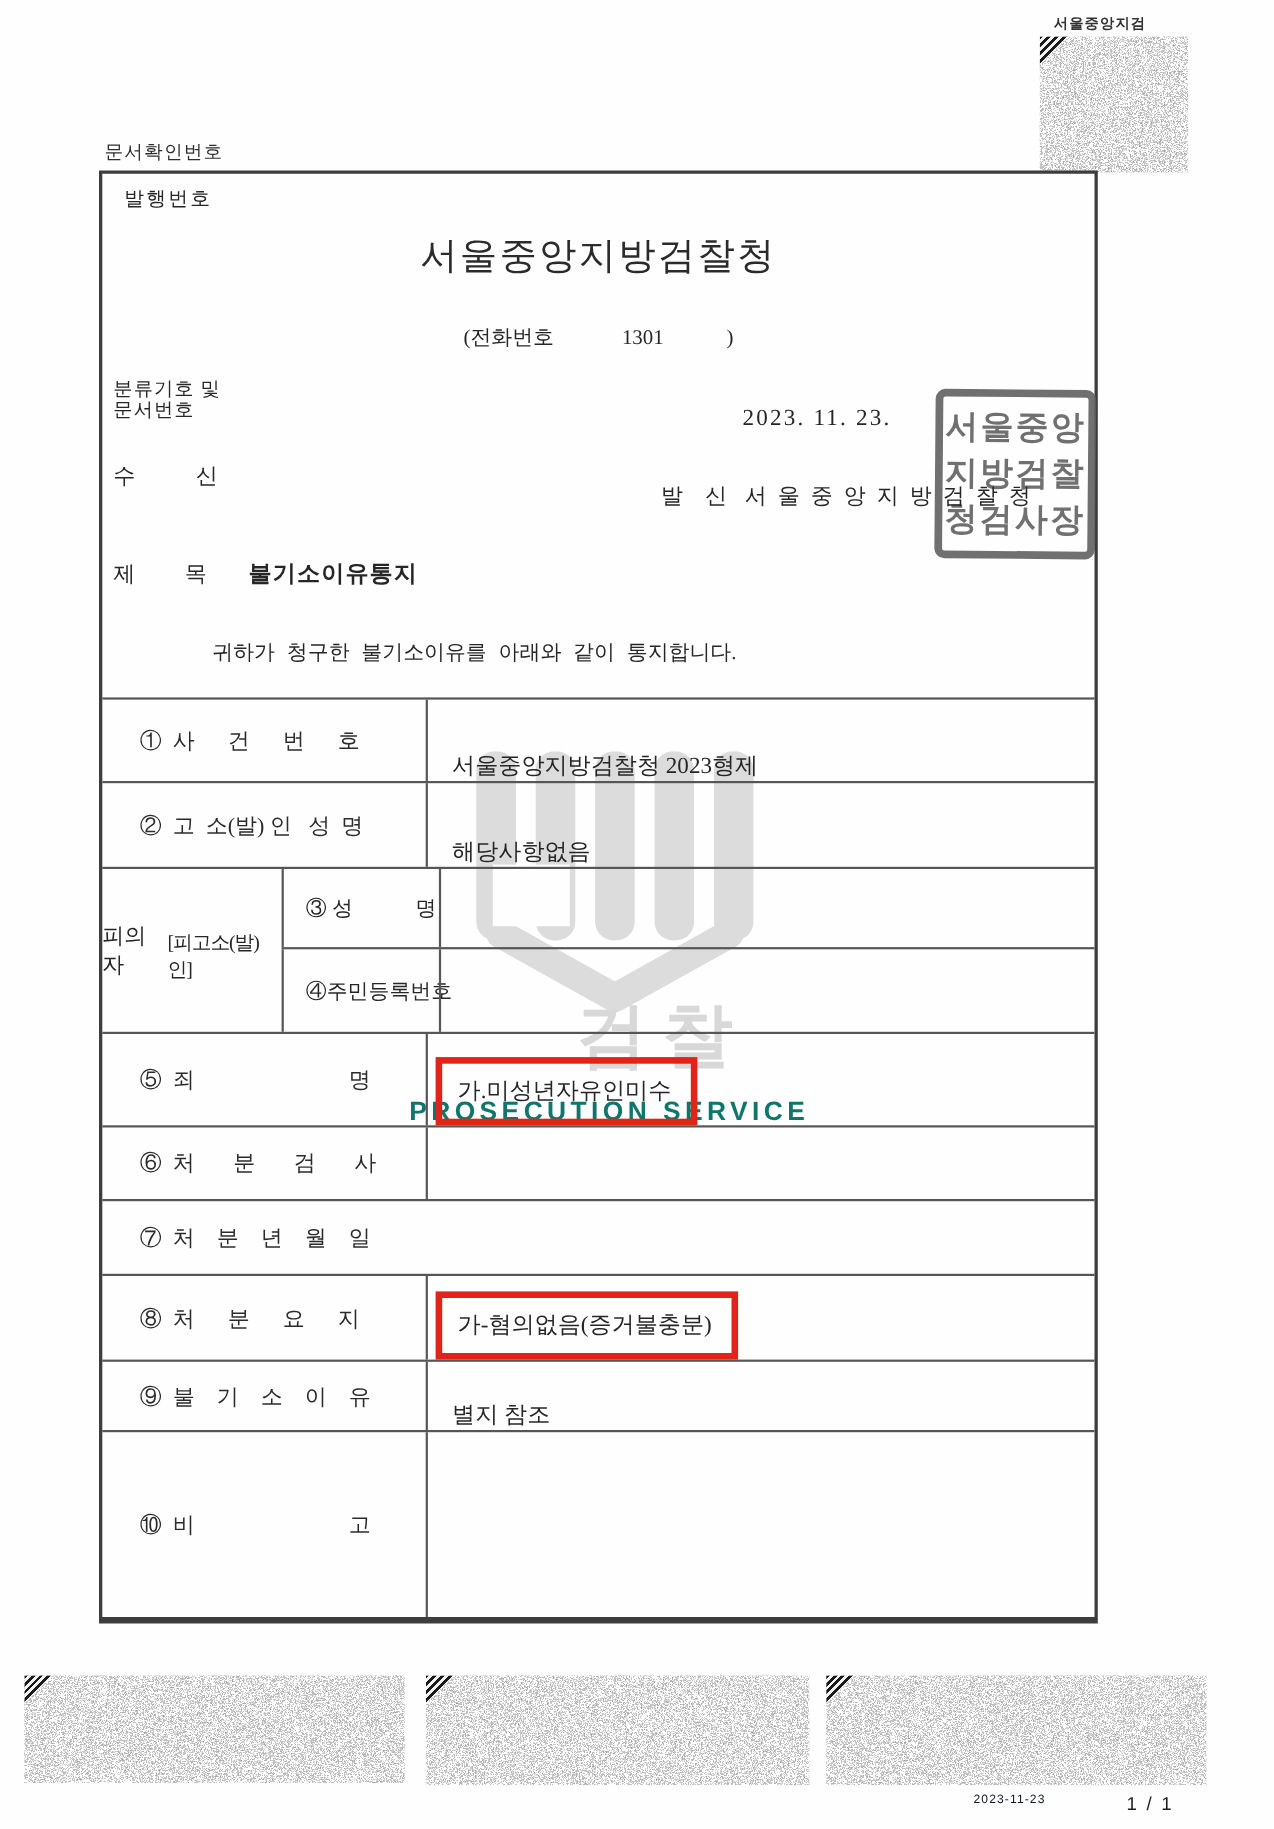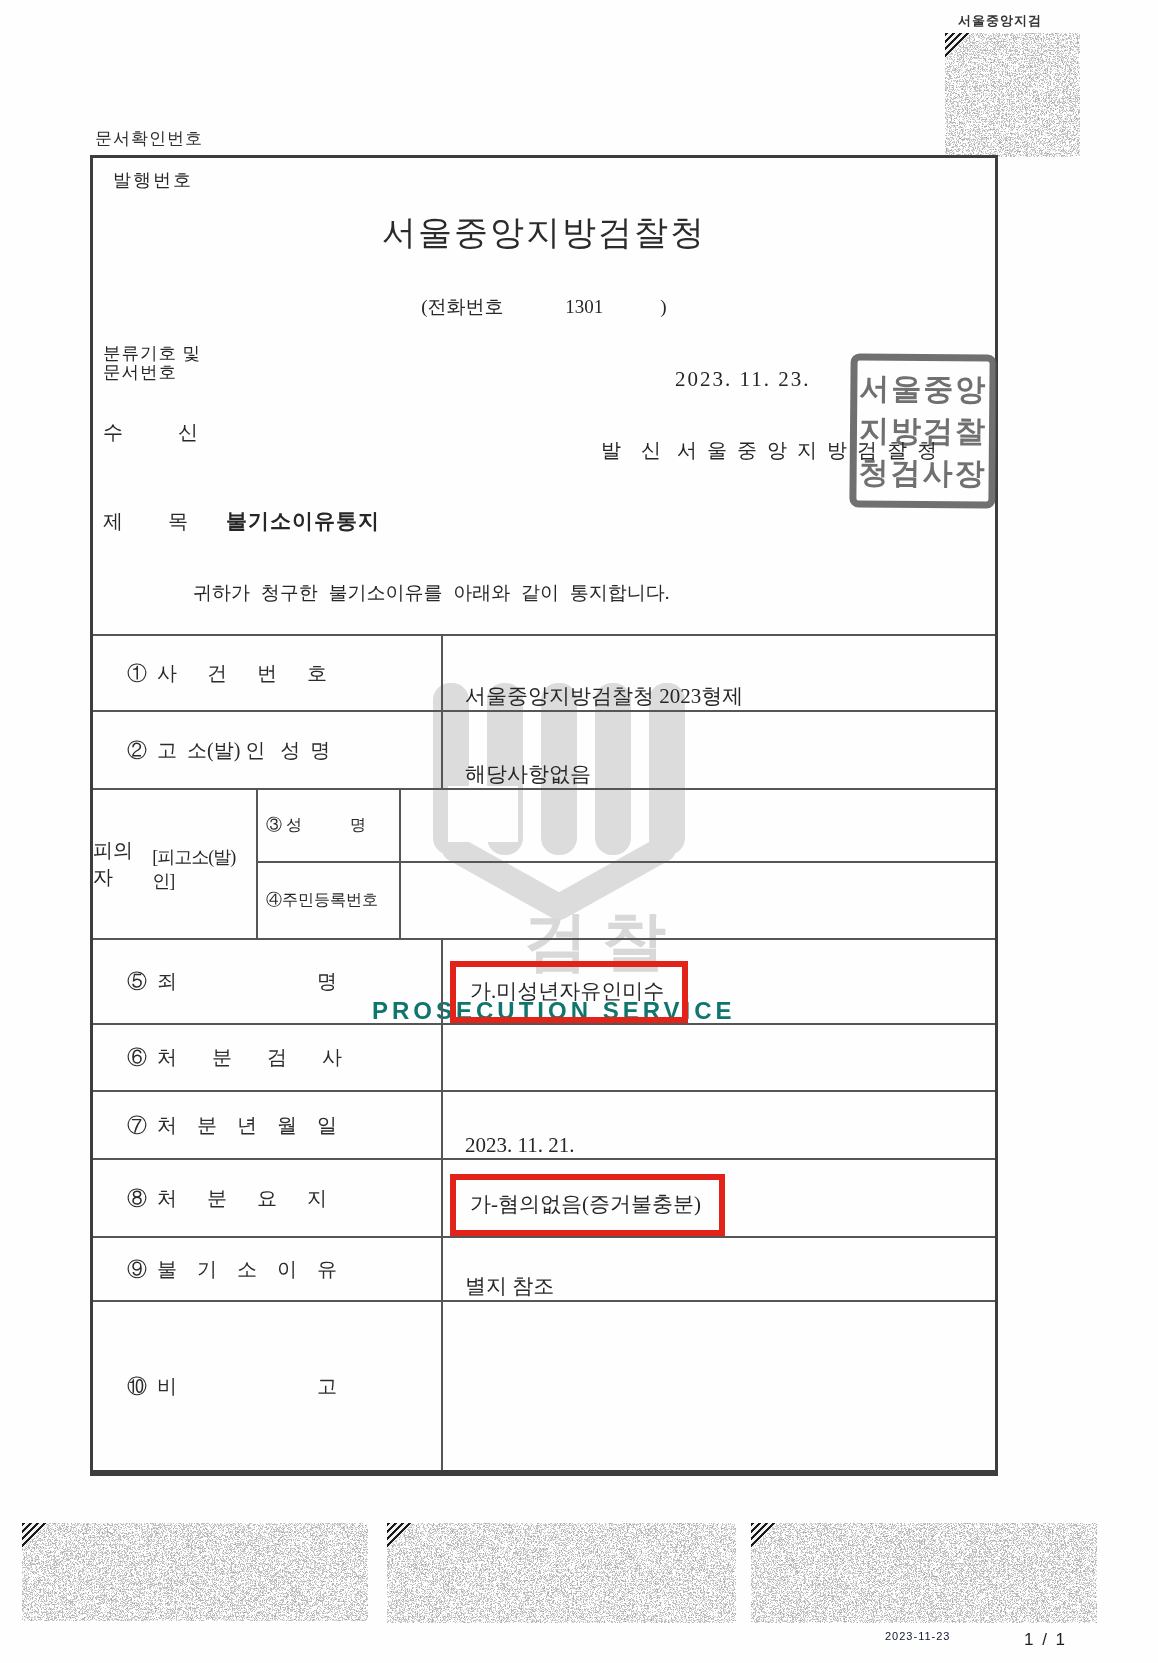--- a/index.html
+++ b/index.html
@@ -46,34 +46,34 @@
   
   .seal{left:757px;top:196px;width:146px;height:154px;box-sizing:border-box;
     border:7px solid #5d5d5d;border-radius:9px;opacity:.88;
     display:flex;flex-direction:column;justify-content:center;align-items:center;
     font-family:"DejaVu Sans","Liberation Sans",sans-serif;font-weight:bold;
     font-size:30px;letter-spacing:2px;line-height:42px;color:#5d5d5d;transform:rotate(.5deg);}
 
   
   .dtable{left:0;right:0;top:476px;bottom:0;display:flex;flex-direction:column;}
   .trow{display:flex;box-sizing:border-box;border-top:2px solid #565656;align-items:center;}
-  .trow .lbl{width:348px;box-sizing:border-box;padding-left:34px;font-size:20px;color:#2b2b2b;}
+  .trow .lbl{width:294px;box-sizing:border-box;padding-left:34px;font-size:20px;color:#2b2b2b;}
   .trow .val{flex:1;align-self:stretch;display:flex;align-items:flex-end;
     border-left:2px solid #565656;box-sizing:border-box;padding-left:22px;font-size:21px;}
   .redbox{display:inline-block;border:6px solid #e2231a;padding:10px 18px 12px 14px;margin-left:-15px;}
   
   .comp{align-items:stretch;}
   .lbl-outer{width:163px;box-sizing:border-box;display:flex;flex-direction:row;
     justify-content:center;align-items:center;font-size:20px;}
   .lbl-outer .l2{font-size:18px;margin-top:10px;letter-spacing:-1px;}
   .comp-right{flex:1;display:flex;flex-direction:column;}
   .comp-sub{display:flex;box-sizing:border-box;align-items:center;}
   .comp-sub.bt{border-top:2px solid #565656;}
   .sub-lbl{width:143px;box-sizing:border-box;border-left:2px solid #565656;align-self:stretch;
-    display:flex;align-items:center;padding-left:8px;font-size:16px;}
+    display:flex;align-items:center;padding-left:20px;font-size:19px;}
   .sub-val{flex:1;align-self:stretch;border-left:2px solid #565656;}
 
   
   .footer-date{left:885px;top:1630px;font-family:"Liberation Sans","DejaVu Sans",sans-serif;
     font-size:11px;letter-spacing:1px;color:#0f172a;}
   .footer-page{left:1024px;top:1630px;font-family:"Liberation Sans","DejaVu Sans",sans-serif;
     font-size:17px;letter-spacing:2px;color:#1f1f1f;}
 </style>
 </head>
 <body>
@@ -184,23 +184,20 @@
 
       <div class="trow" style="height:67px">
         <div class="lbl pre">⑥  처       분       검       사</div>
         <div class="val">
             <span></span>
           </div>
       </div>
 
       <div class="trow" style="height:68px">
         <div class="lbl pre">⑦  처    분    년    월    일</div>
-        <div class="val">
-            <span>2023. 11. 21.</span>
-          </div>
       </div>
 
       <div class="trow" style="height:78px">
         <div class="lbl pre">⑧  처      분      요      지</div>
         <div class="val">
           <span class="redbox"><span>가-혐의없음(증거불충분)</span></span>
         </div>
       </div>
 
       <div class="trow" style="height:64px">

